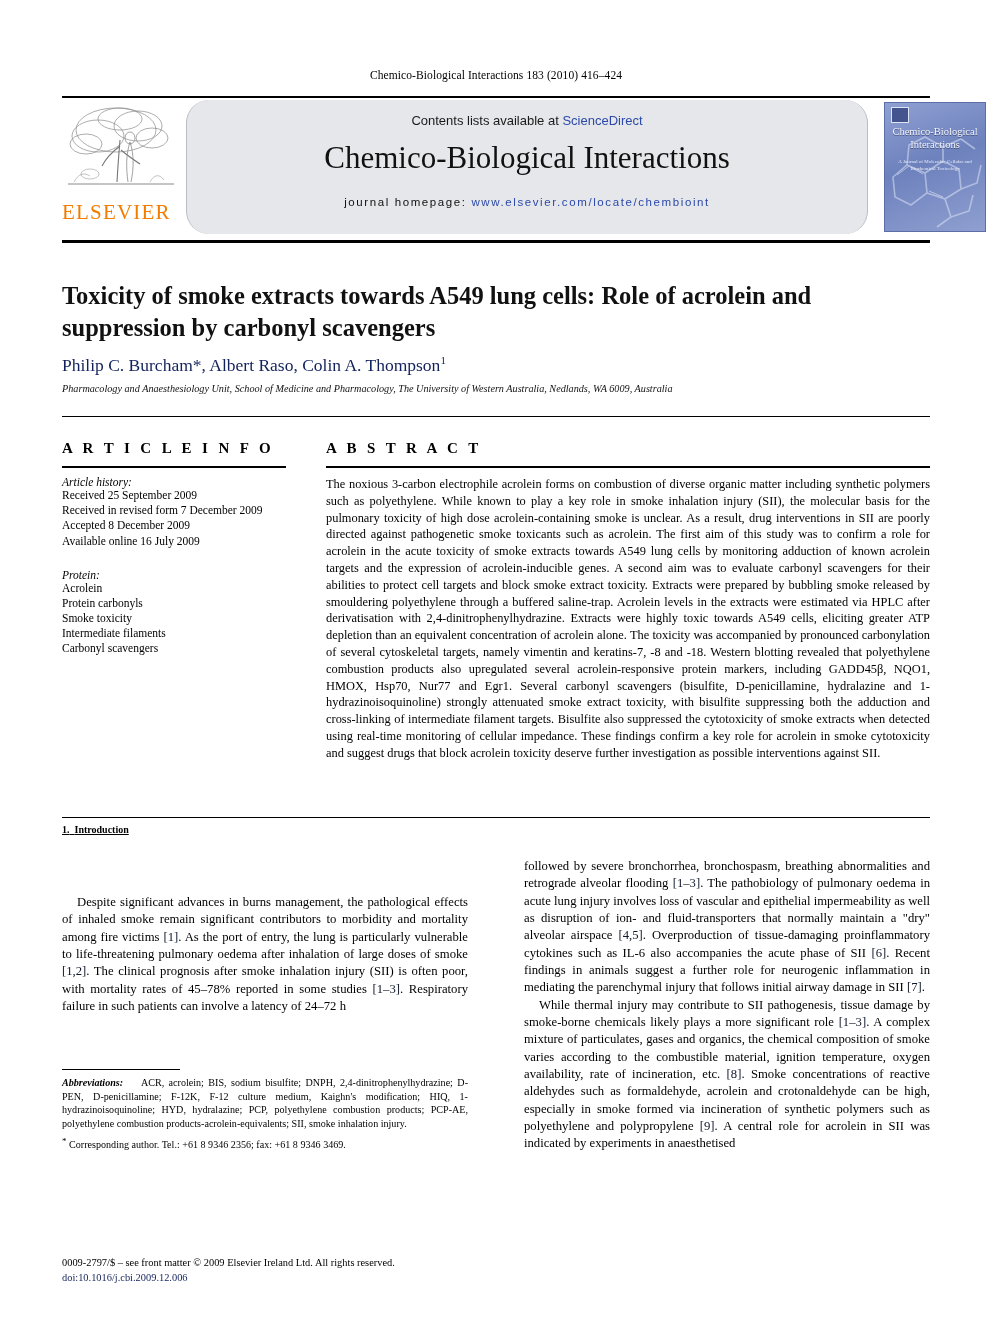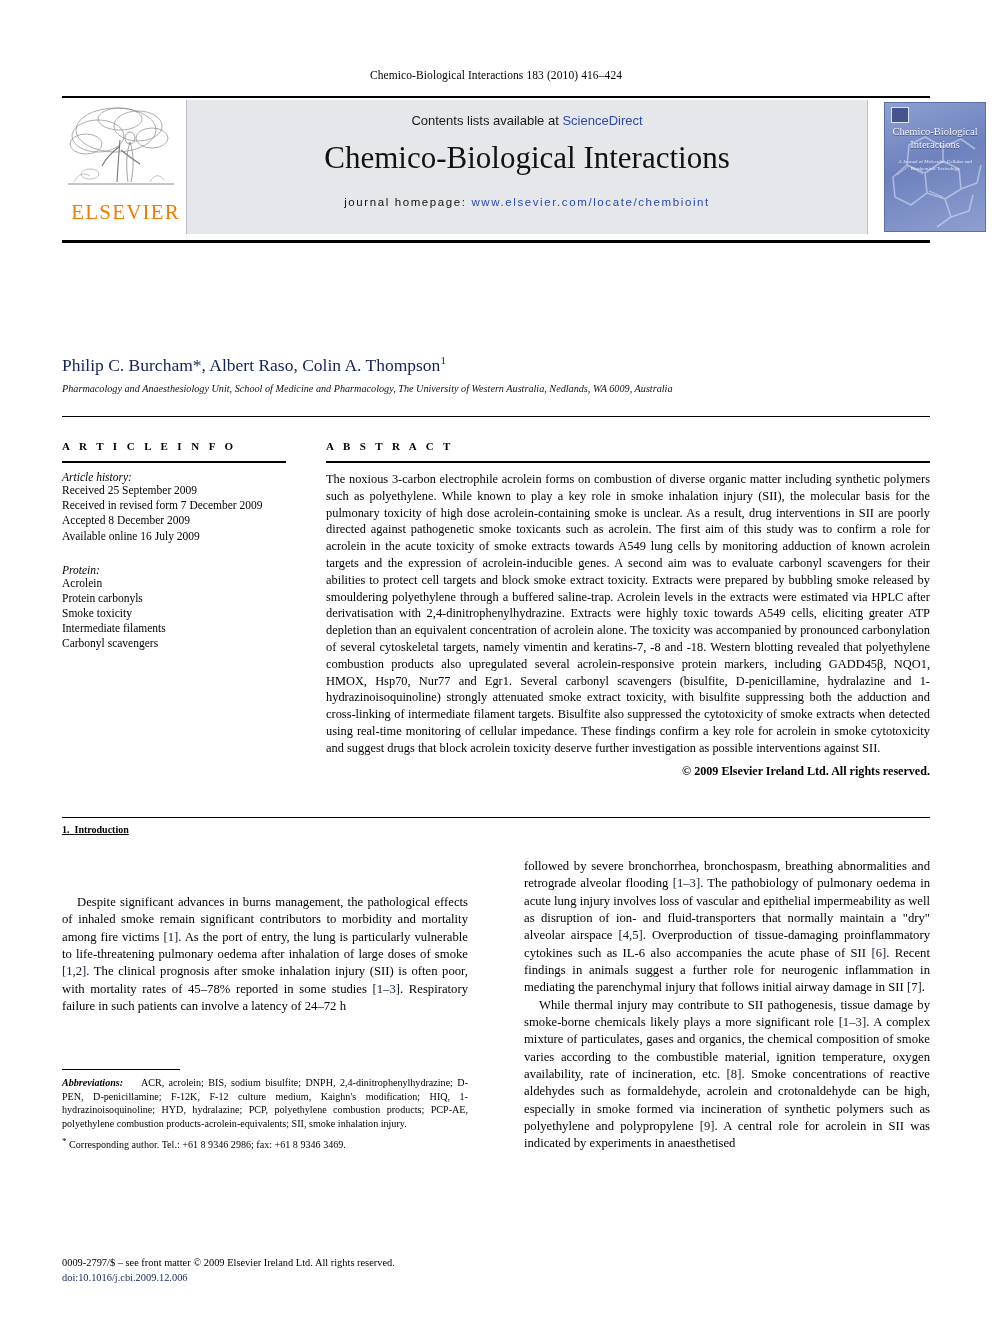--- a/index.html
+++ b/index.html
@@ -63,34 +63,35 @@
     position: absolute;
     left: 2px; top: 2px;
     width: 114px;
     height: 98px;
     overflow: hidden;
   }
   .elsevier-word {
     position: absolute;
     left: 0; top: 100px;
     width: 118px;
-    text-align: right;
+    text-align: left;
     color: #f07d00;
     font-family: "Liberation Serif", serif;
     font-size: 21px;
     letter-spacing: 1.2px;
   }
   .center-band {
     position: absolute;
     left: 124px; top: 0;
     width: 680px;
     height: 134px;
     background: #e6e7eb;
     border-left: 1px solid #b9bcc4;
     border-right: 1px solid #b9bcc4;
+    border-radius: 23px;
   }
   .contents-line {
     position: absolute;
     left: 0; top: 13px;
     width: 680px;
     text-align: center;
     font-family: "Liberation Sans", sans-serif;
     font-size: 13px;
     color: #1a1a1a;
   }
@@ -199,21 +200,21 @@
     width: 224px;
   }
   .col-abstract {
     position: absolute;
     left: 326px; top: 428px;
     width: 604px;
   }
   .sec-head {
     font-family: "Liberation Serif", serif;
     font-weight: bold;
-    font-size: 11px;
+    font-size: 15px;
     letter-spacing: 3.4px;
   }
   .hair {
     margin-top: 9px;
     margin-bottom: 8px;
     height: 2px;
     background: #000;
   }
   .info-label {
     font-style: italic;
@@ -364,20 +365,21 @@
         </g>
       </svg>
       <div class="cover-title">Chemico-Biological Interactions</div>
       <div class="cover-sub">A Journal of Molecular, Cellular and Biochemical Toxicology</div>
     </div>
 
   </div>
 
   <div class="rule-bottom"></div>
 
+  <h1 class="article-title">Toxicity of smoke extracts towards A549 lung cells: Role of acrolein and suppression by carbonyl scavengers</h1>
 
   <div class="authors">
     <span>Philip C. Burcham*, Albert Raso, Colin A. Thompson</span><sup>1</sup>
   </div>
 
   <div class="affiliation">Pharmacology and Anaesthesiology Unit, School of Medicine and Pharmacology, The University of Western Australia, Nedlands, WA 6009, Australia</div>
 
   <div class="rule-midtop"></div>
 
   <div class="col-info">
@@ -396,21 +398,20 @@
       <div class="info-line">Smoke toxicity</div>
       <div class="info-line">Intermediate filaments</div>
       <div class="info-line">Carbonyl scavengers</div>
     </div>
   </div>
 
   <div class="col-abstract">
     <div class="sec-head">A B S T R A C T</div>
     <div class="hair"></div>
     <div class="abstract-body">The noxious 3-carbon electrophile acrolein forms on combustion of diverse organic matter including synthetic polymers such as polyethylene. While known to play a key role in smoke inhalation injury (SII), the molecular basis for the pulmonary toxicity of high dose acrolein-containing smoke is unclear. As a result, drug interventions in SII are poorly directed against pathogenetic smoke toxicants such as acrolein. The first aim of this study was to confirm a role for acrolein in the acute toxicity of smoke extracts towards A549 lung cells by monitoring adduction of known acrolein targets and the expression of acrolein-inducible genes. A second aim was to evaluate carbonyl scavengers for their abilities to protect cell targets and block smoke extract toxicity. Extracts were prepared by bubbling smoke released by smouldering polyethylene through a buffered saline-trap. Acrolein levels in the extracts were estimated via HPLC after derivatisation with 2,4-dinitrophenylhydrazine. Extracts were highly toxic towards A549 cells, eliciting greater ATP depletion than an equivalent concentration of acrolein alone. The toxicity was accompanied by pronounced carbonylation of several cytoskeletal targets, namely vimentin and keratins-7, -8 and -18. Western blotting revealed that polyethylene combustion products also upregulated several acrolein-responsive protein markers, including GADD45β, NQO1, HMOX, Hsp70, Nur77 and Egr1. Several carbonyl scavengers (bisulfite, D-penicillamine, hydralazine and 1-hydrazinoisoquinoline) strongly attenuated smoke extract toxicity, with bisulfite suppressing both the adduction and cross-linking of intermediate filament targets. Bisulfite also suppressed the cytotoxicity of smoke extracts when detected using real-time monitoring of cellular impedance. These findings confirm a key role for acrolein in smoke cytotoxicity and suggest drugs that block acrolein toxicity deserve further investigation as possible interventions against SII.</div>
-    <div class="copyright">© 2009 Elsevier Ireland Ltd. All rights reserved.</div>
   </div>
 
   <div class="rule-midbot"></div>
 
   <div class="intro-heading">
     <span>1.</span>&nbsp;&nbsp;<span>Introduction</span>
   </div>
 
   <div class="col-left">
     <p class="indent">Despite significant advances in burns management, the pathological effects of inhaled smoke remain significant contributors to morbidity and mortality among fire victims <span class="ref">[1]</span>. As the port of entry, the lung is particularly vulnerable to life-threatening pulmonary oedema after inhalation of large doses of smoke <span class="ref">[1,2]</span>. The clinical prognosis after smoke inhalation injury (SII) is often poor, with mortality rates of 45–78% reported in some studies <span class="ref">[1–3]</span>. Respiratory failure in such patients can involve a latency of 24–72 h</p>
@@ -421,21 +422,21 @@
     <p class="indent">While thermal injury may contribute to SII pathogenesis, tissue damage by smoke-borne chemicals likely plays a more significant role <span class="ref">[1–3]</span>. A complex mixture of particulates, gases and organics, the chemical composition of smoke varies according to the combustible material, ignition temperature, oxygen availability, rate of incineration, etc. <span class="ref">[8]</span>. Smoke concentrations of reactive aldehydes such as formaldehyde, acrolein and crotonaldehyde can be high, especially in smoke formed via incineration of synthetic polymers such as polyethylene and polypropylene <span class="ref">[9]</span>. A central role for acrolein in SII was indicated by experiments in anaesthetised</p>
   </div>
 
   <div class="fn-rule"></div>
 
   <div class="footnotes">
     <div>
       <span class="abbr-label">Abbreviations:</span>&nbsp;&nbsp;&nbsp;&nbsp;<span>ACR, acrolein; BIS, sodium bisulfite; DNPH, 2,4-dinitrophenylhydrazine; D-PEN, D-penicillamine; F-12K, F-12 culture medium, Kaighn's modification; HIQ, 1-hydrazinoisoquinoline; HYD, hydralazine; PCP, polyethylene combustion products; PCP-AE, polyethylene combustion products-acrolein-equivalents; SII, smoke inhalation injury.</span>
     </div>
     <div class="fn-item">
-      <span class="fn-mark">*</span>&nbsp;<span>Corresponding author. Tel.: +61 8 9346 2986; fax: +61 8 9346 3469.</span>
+      <span class="fn-mark">*</span>&nbsp;<span>Corresponding author. Tel.: +61 8 9346 2356; fax: +61 8 9346 3469.</span>
     </div>
   </div>
 
   <div class="imprint">
     <div>0009-2797/$ – see front matter © 2009 Elsevier Ireland Ltd. All rights reserved.</div>
     <div>
       <span class="doi">doi:</span><span class="doi">10.1016/j.cbi.2009.12.006</span>
     </div>
   </div>
 

